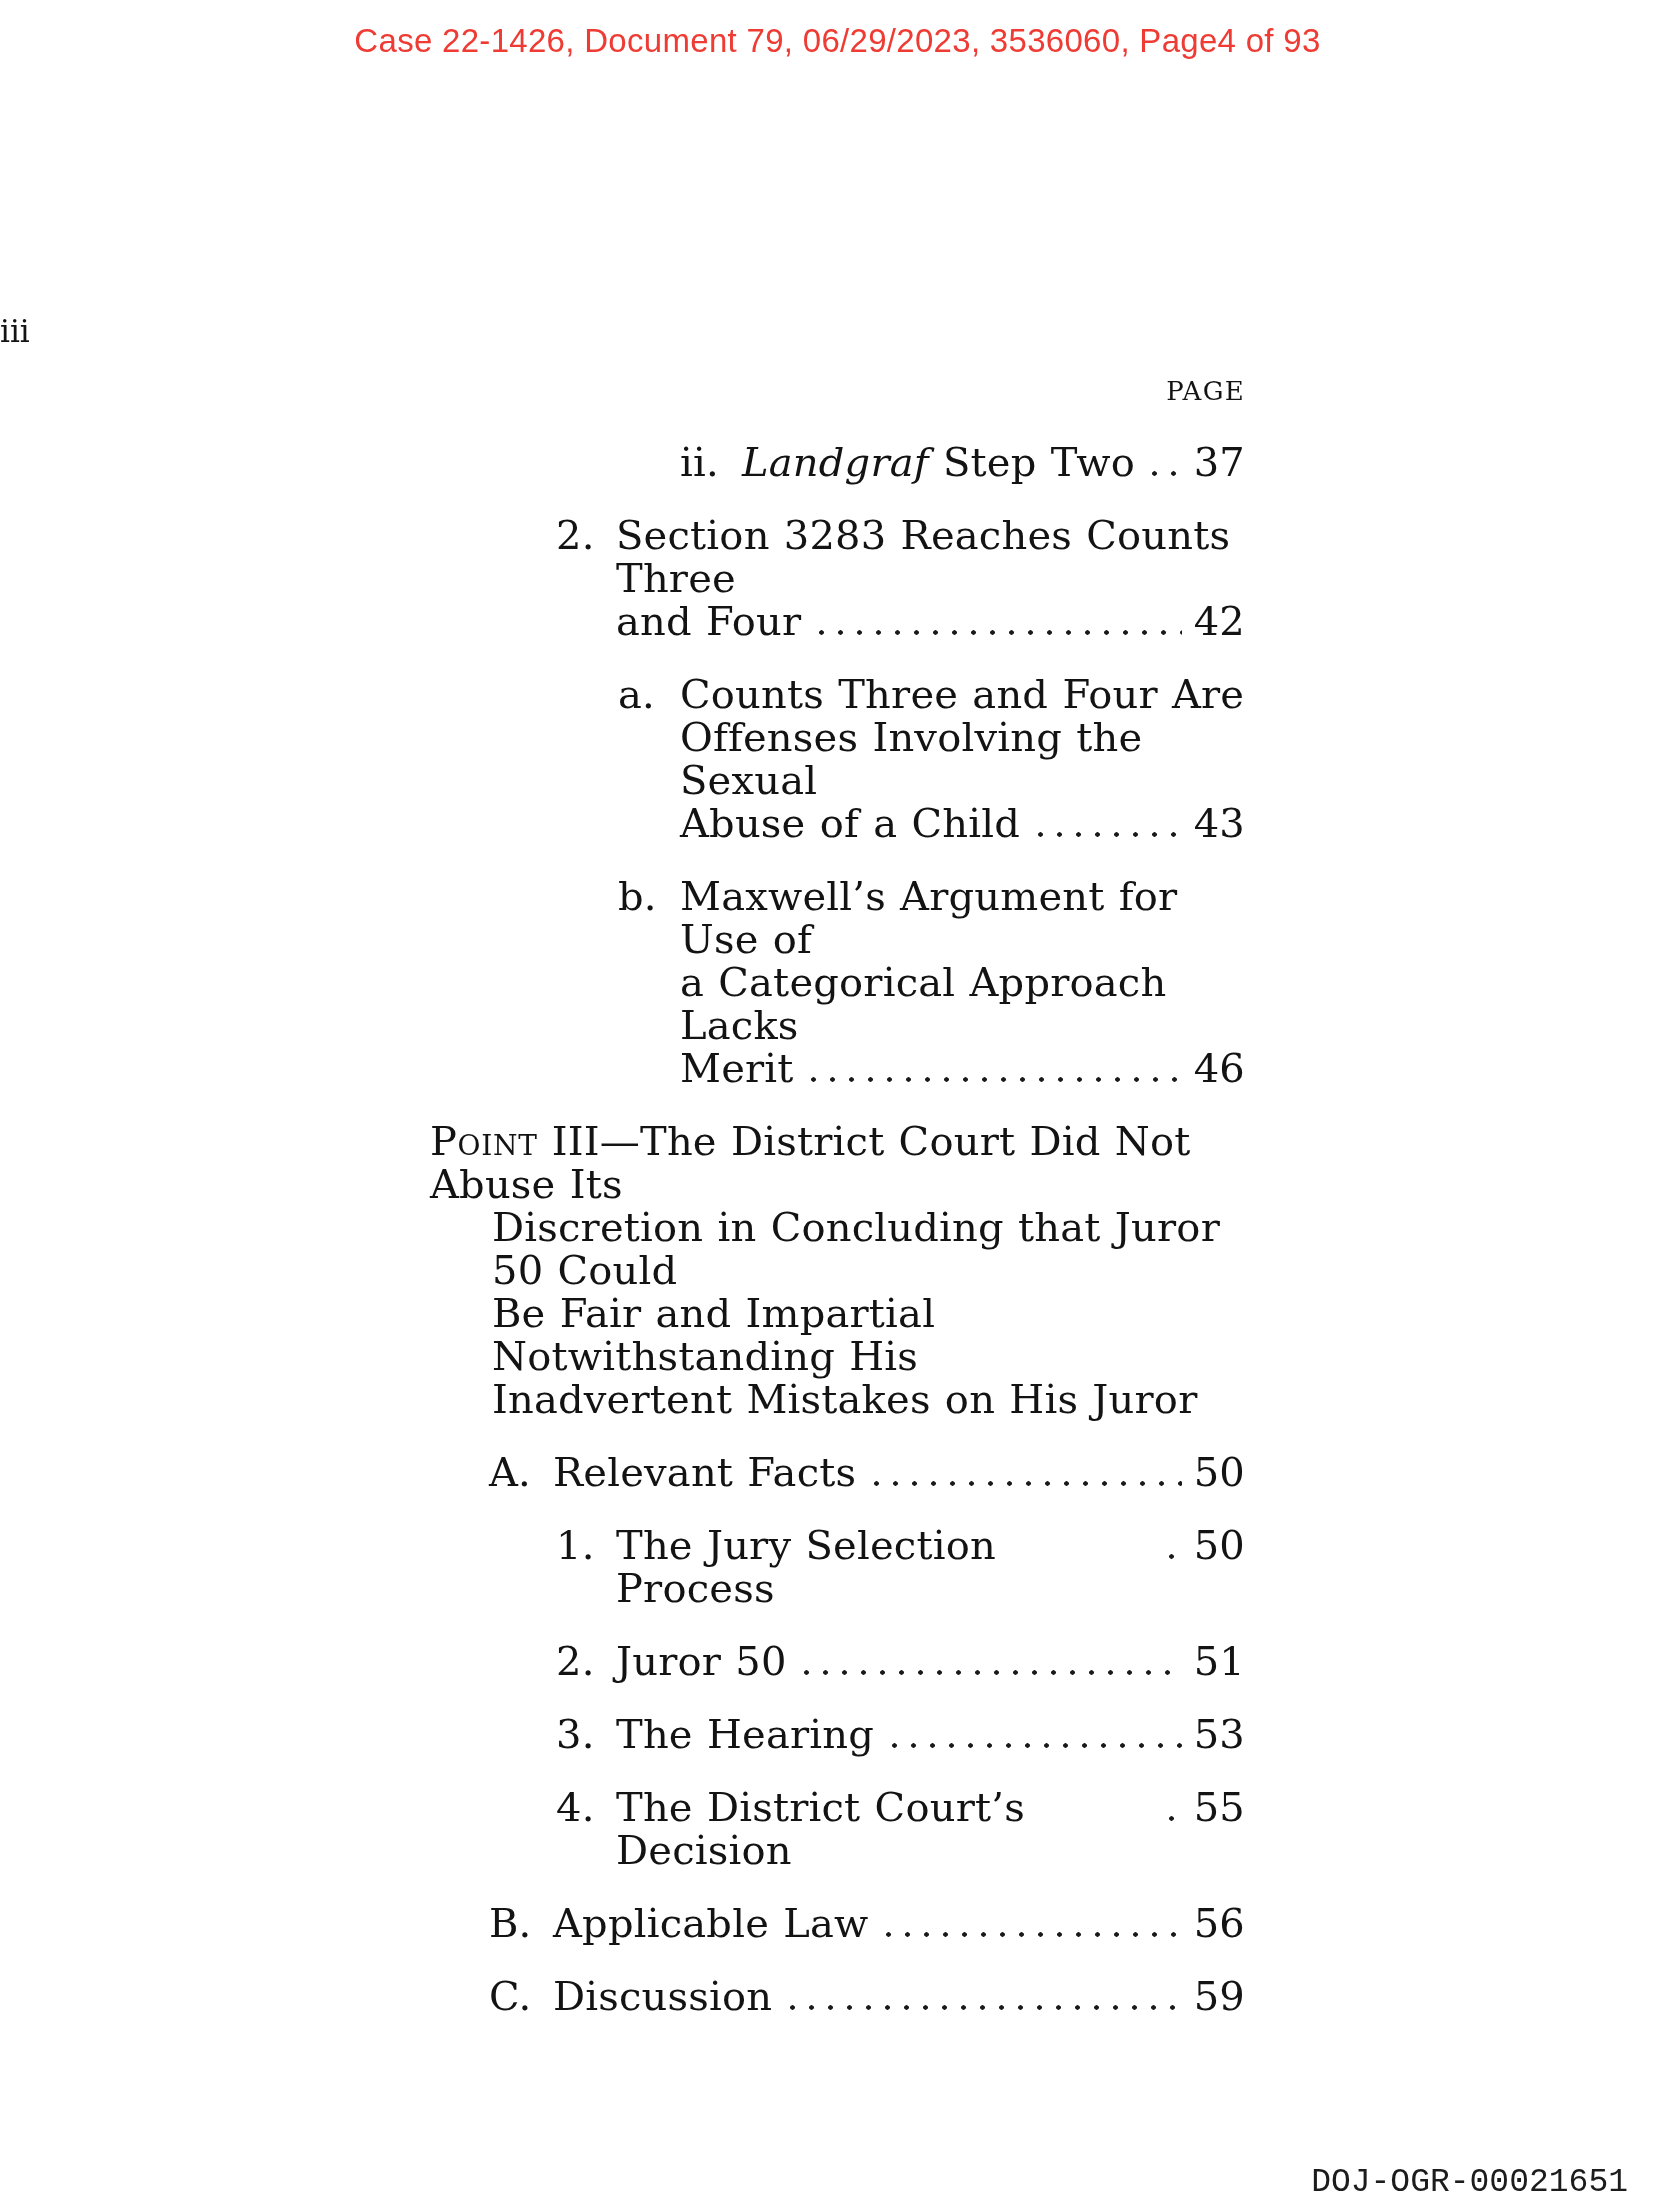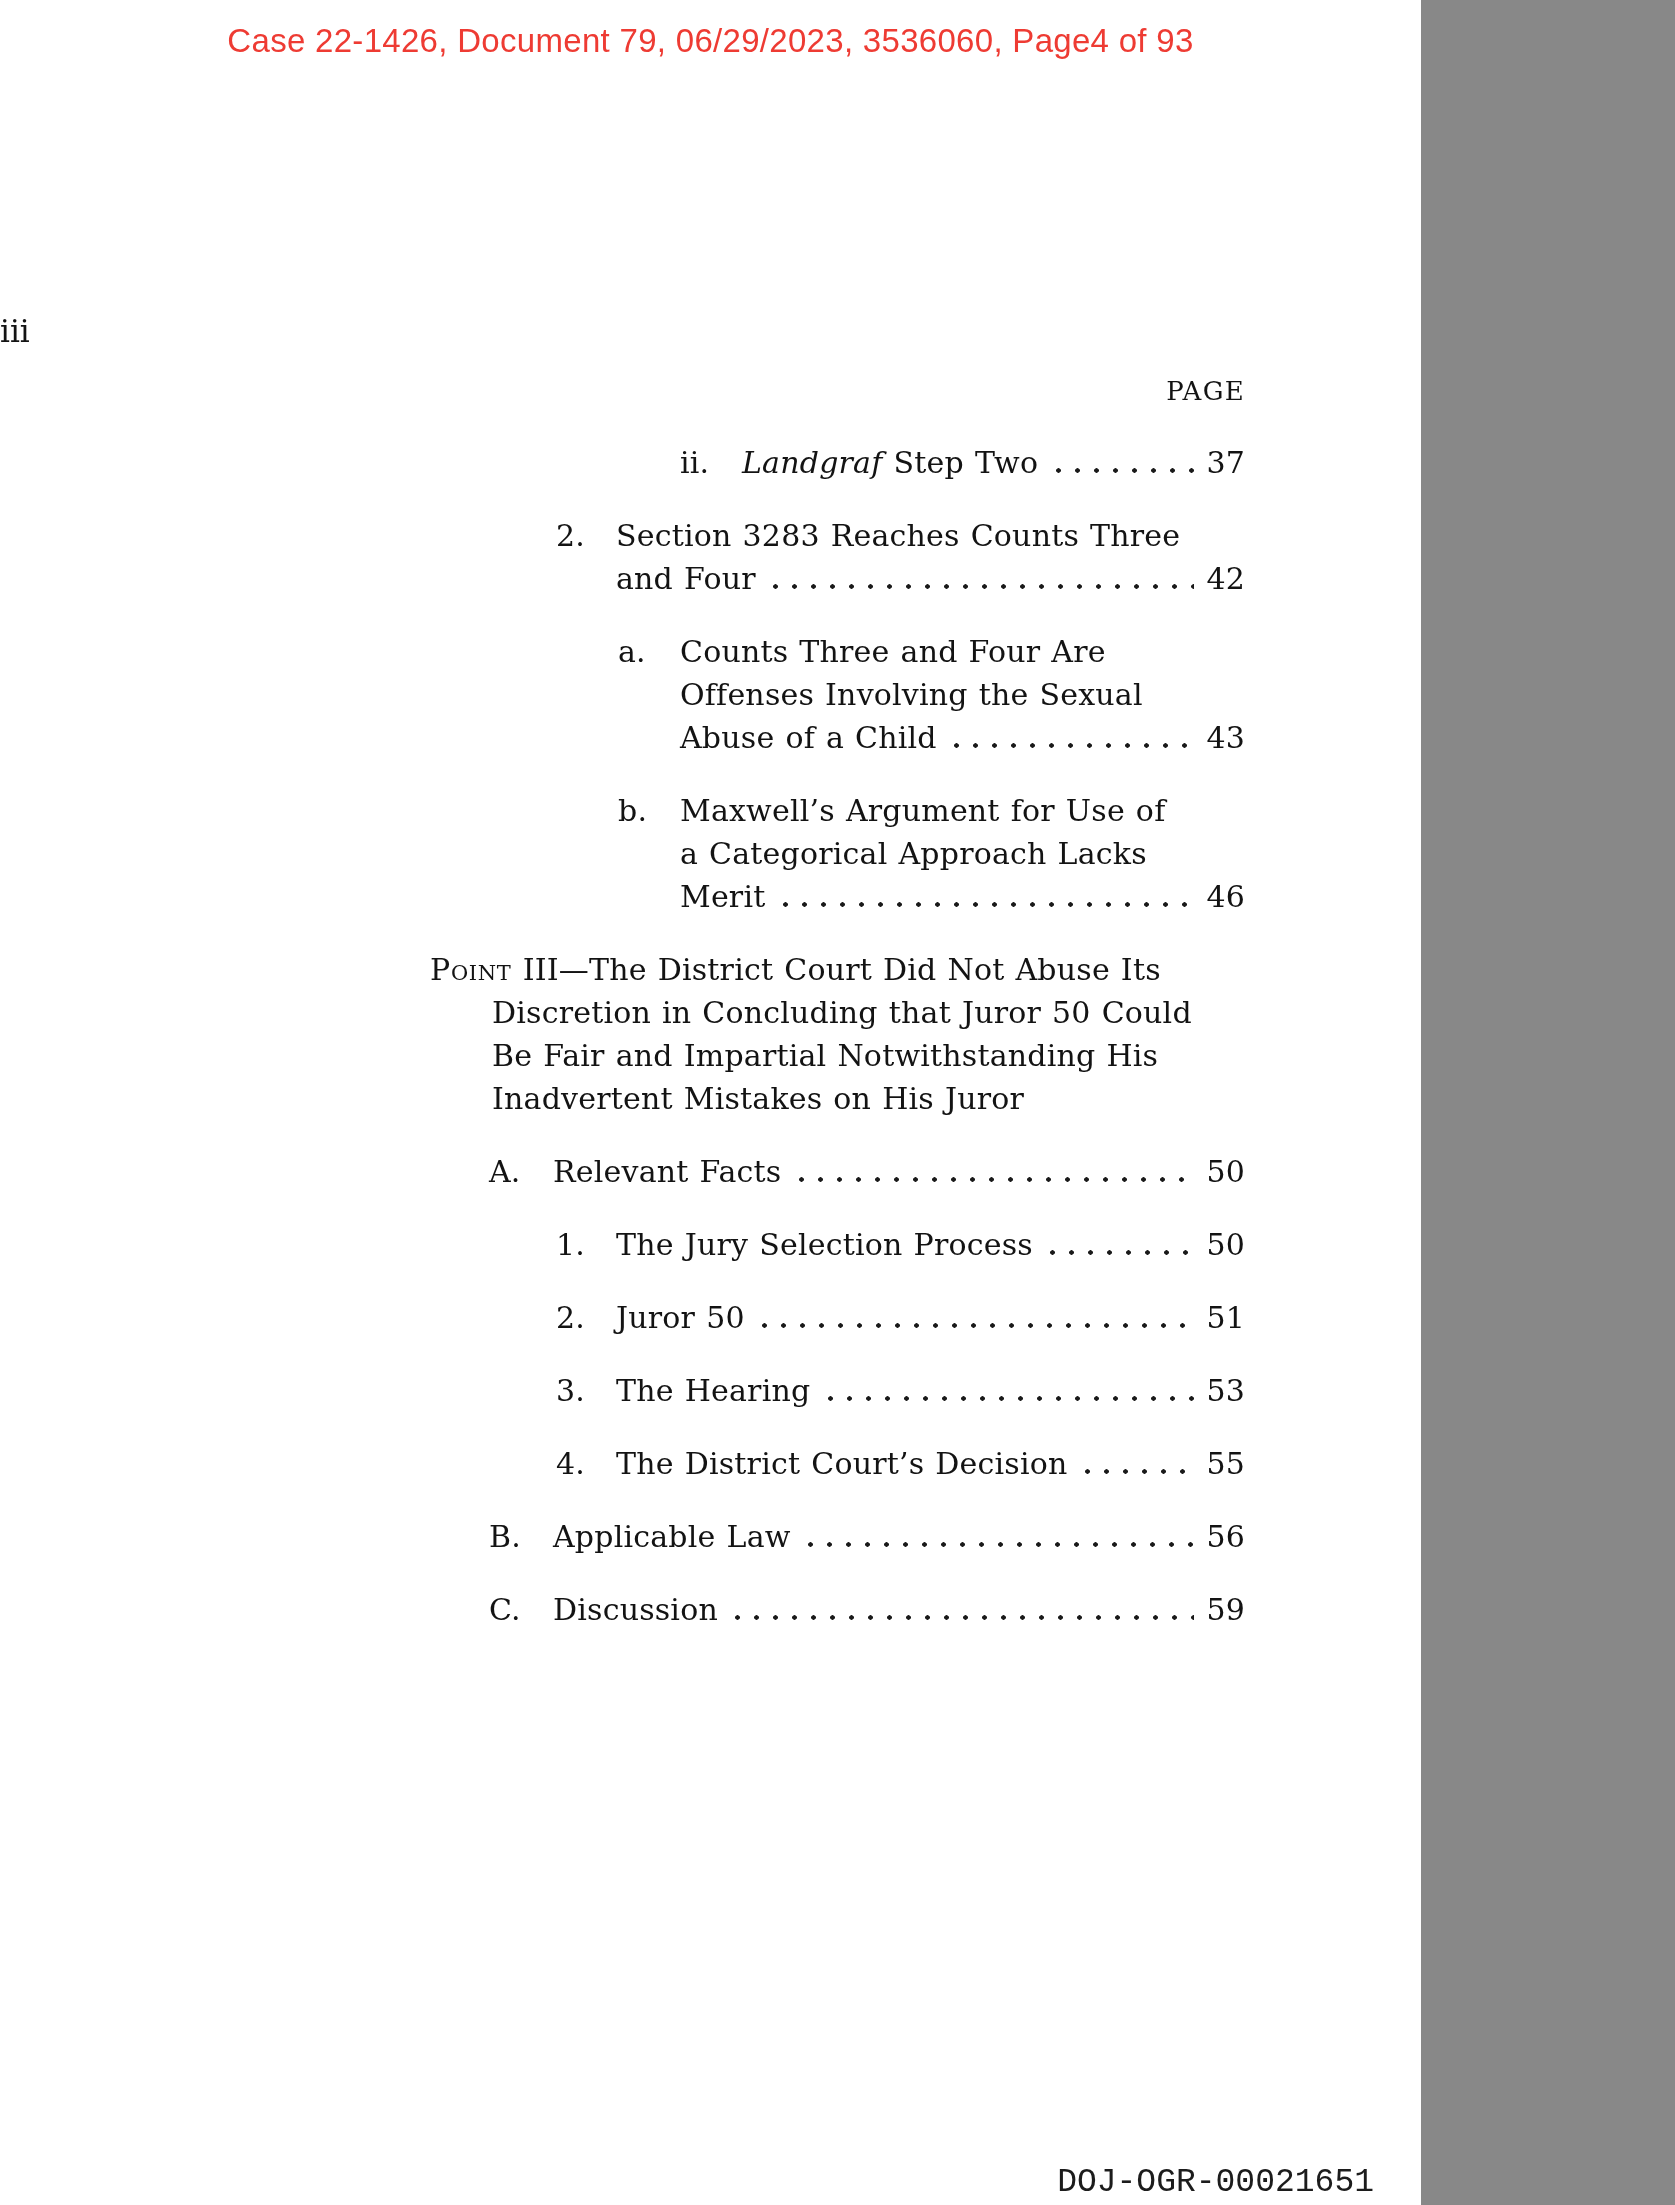--- a/index.html
+++ b/index.html
@@ -1,18 +1,18 @@
 <!DOCTYPE html>
 <html style="font-size:10.5px"><head>
 <meta charset="utf-8">
 <style>
   html,body{margin:0;padding:0;background:#888;}
   .page{
     position:relative;
-    width:1421px;height:2205px;
+    width:1675px;height:2205px;
     background:#ffffff;
     overflow:hidden;
     font-family:"DejaVu Serif","Liberation Serif",serif;
     color:#131313;
   }
   .case-stamp{
     position:absolute;top:22.3px;left:0;width:100%;
     text-align:center;
     font-family:"Liberation Sans","DejaVu Sans",sans-serif;
     font-size:33px;line-height:37px;
@@ -27,21 +27,21 @@
     position:absolute;left:430px;top:0;width:815px;
   }
   .column-header{
     margin-top:377px;
     text-align:right;
     font-size:26px;line-height:29px;
     letter-spacing:1.3px;
   }
   .toc{
     margin-top:35px;
-    font-size:30px;
+    font-size:40px;
   }
   .entry{margin-bottom:30px;}
   .toc-line{
     display:flex;
     align-items:baseline;
     line-height:43px;
     letter-spacing:0.2px;
     word-spacing:1.3px;
   }
   .toc-label{flex:0 0 auto;}

